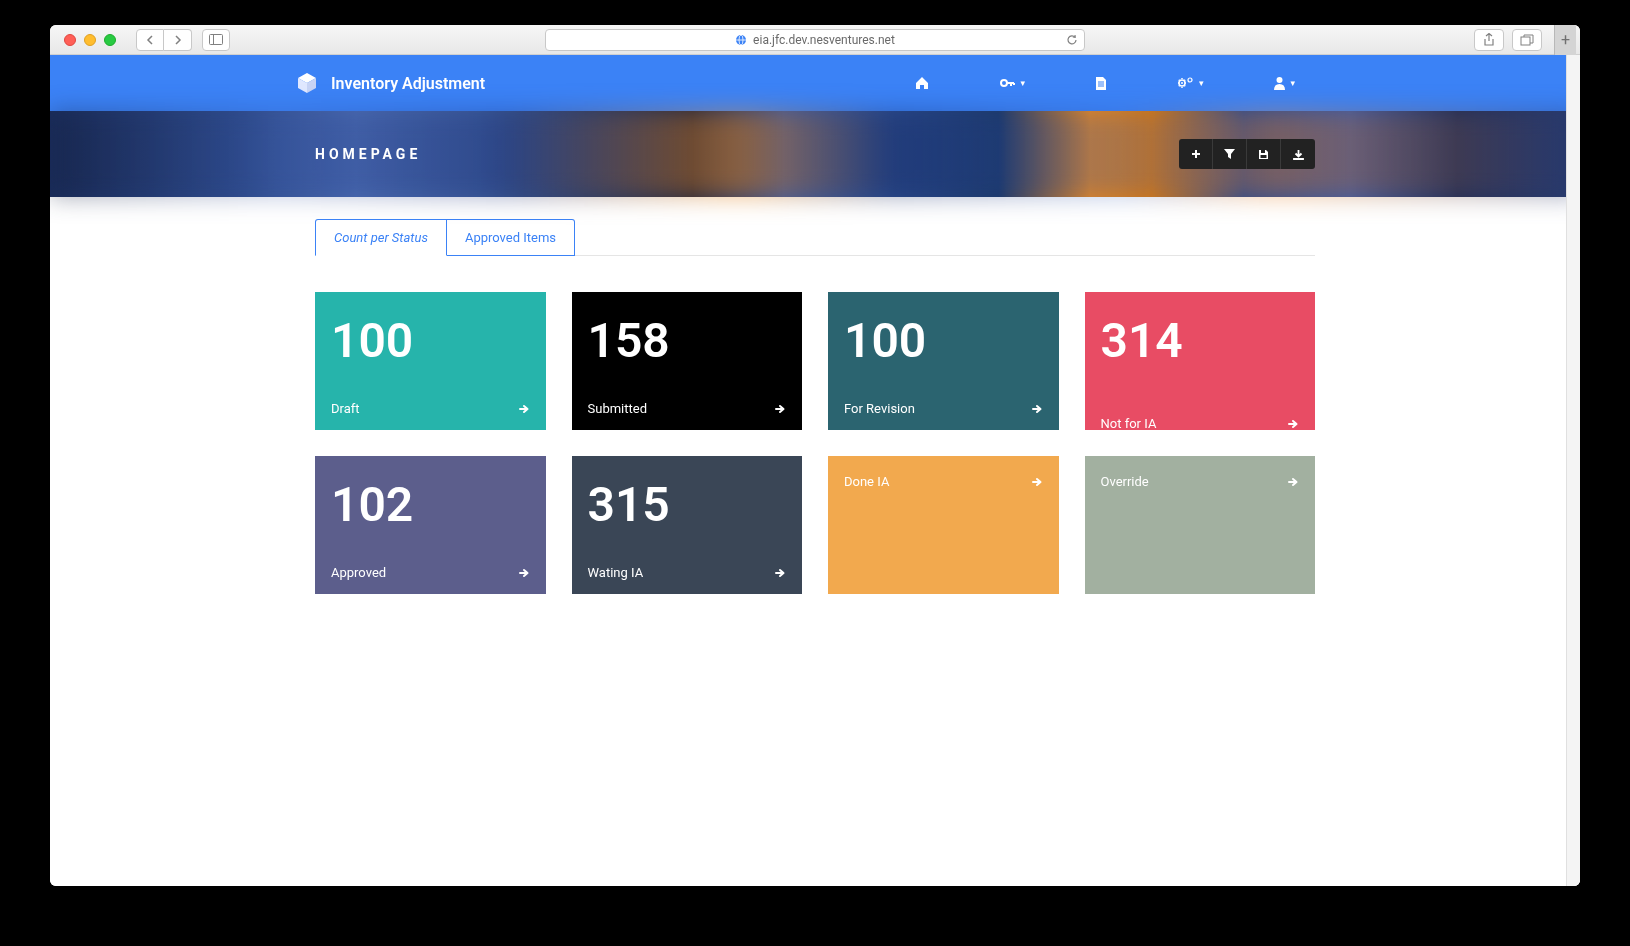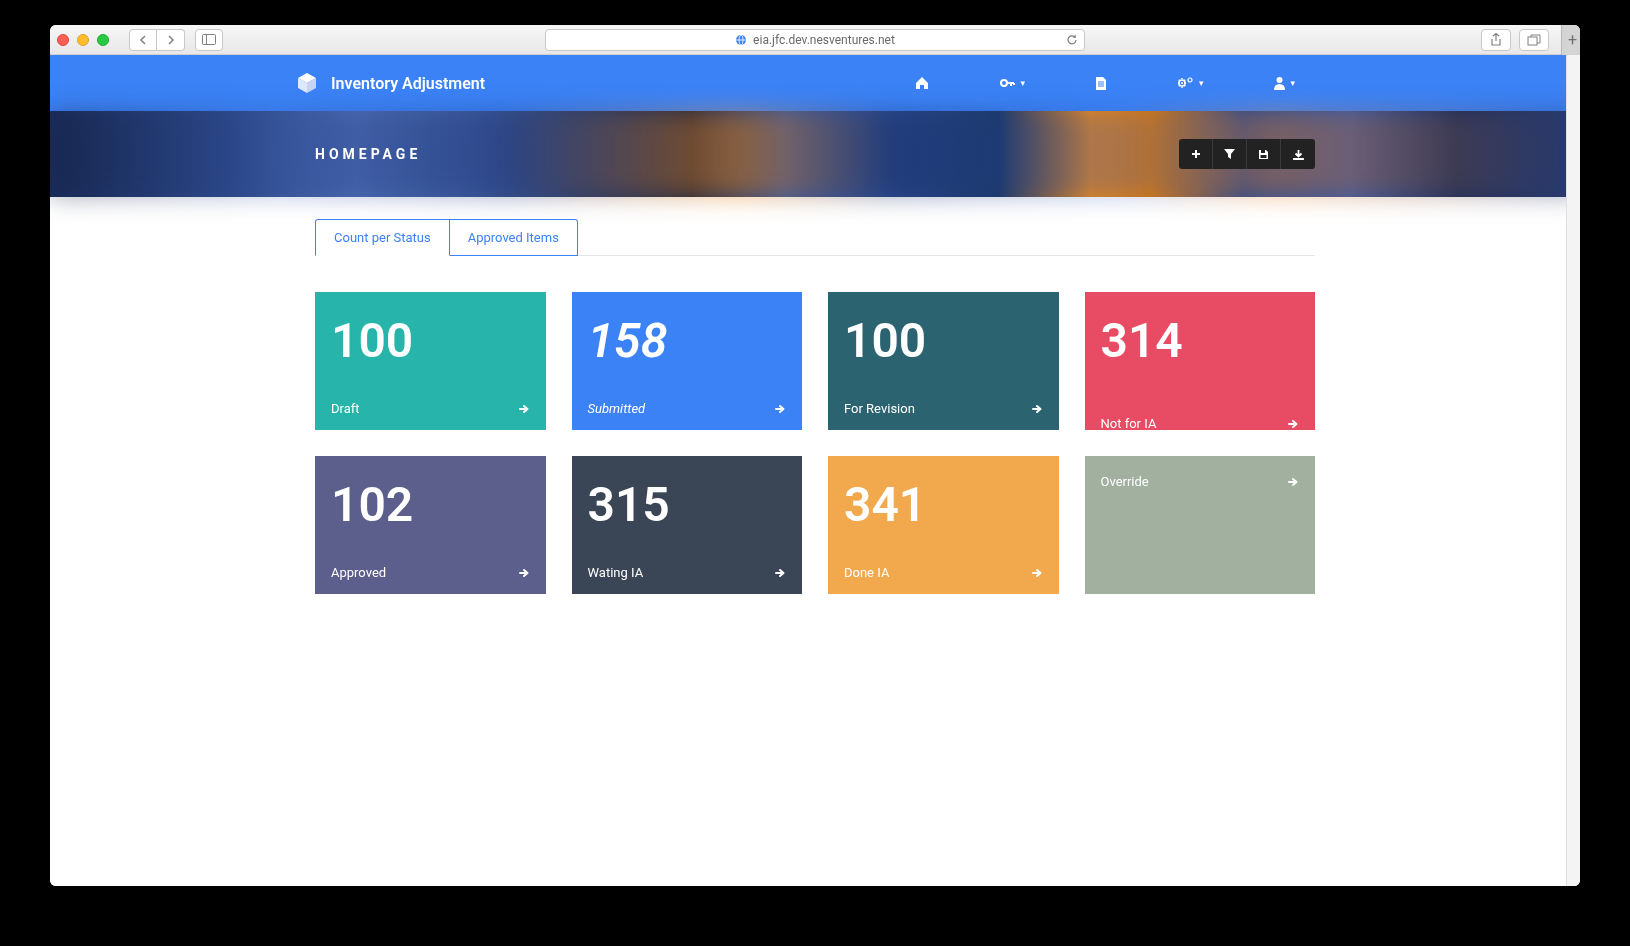--- a/index.html
+++ b/index.html
@@ -17,21 +17,21 @@
       height: 100%;
       box-shadow: 0 20px 60px rgba(0,0,0,0.5);
       position: relative;
     }
     .browser-chrome {
       height: 30px;
       background: linear-gradient(#f6f6f6, #e8e8e8);
       border-bottom: 1px solid #d0d0d0;
       display: flex;
       align-items: center;
-      padding: 0 7px;
+      padding: 0 14px;
       position: relative;
     }
     .traffic-lights { display: flex; gap: 8px; }
     .traffic-light { width: 12px; height: 12px; border-radius: 50%; }
     .tl-red { background: #ff5f57; border: 0.5px solid #e04740; }
     .tl-yellow { background: #ffbd2e; border: 0.5px solid #dfa022; }
     .tl-green { background: #28ca42; border: 0.5px solid #1dad2c; }
     .nav-buttons { display: flex; gap: 0; margin-left: 20px; }
     .nav-btn {
       width: 28px; height: 22px;
@@ -178,38 +178,38 @@
     .tab {
       padding: 10px 18px;
       border: 1px solid #3b82f6;
       background: #fff;
       color: #3b82f6;
       font-size: 13px;
       cursor: pointer;
     }
     .tab:first-child { border-radius: 3px 0 0 0; }
     .tab:nth-child(2) { border-left: none; border-radius: 0 3px 0 0; }
-    .tab.active { border-bottom-color: #fff; position: relative; }
+    .tab.active { border-bottom-color: #fff; position: relative; font-style: italic; }
     .tab-underline { height: 1px; background: #e5e5e5; width: 100%; margin-top: -1px; }
     .cards { display: grid; grid-template-columns: repeat(4, 1fr); gap: 26px; margin-top: 36px; }
     .card {
       height: 138px;
       color: #fff;
       padding: 18px 16px 14px 16px;
       display: flex;
       flex-direction: column;
       justify-content: space-between;
       position: relative;
     }
     .card-count { font-size: 48px; font-weight: 600; line-height: 1.3; }
     .card-label-row { display: flex; align-items: center; justify-content: space-between; }
     .card-label { font-size: 13px; }
     .card-arrow { font-size: 13px; }
     .c-teal { background: #26b4ab; }
-    .c-blue { background: #3b82f6; font-style: italic; }
+    .c-blue { background: #000000; }
     .c-darkteal { background: #2b6470; }
     .c-red { background: #e84c64; gap: 44px; }
     .c-purple { background: #5c5e8c; }
     .c-slate { background: #3a4656; }
     .c-orange { background: #f2a94e; }
     .c-sage { background: #a2b0a0; }
     svg { display: block; }
   </style>
 </head>
 <body>
@@ -427,21 +427,20 @@
           <div class="card-label-row">
             <div class="card-label">Wating IA</div>
             <div class="card-arrow">
               <svg width="12" height="12" viewBox="0 0 12 12">
                   <path d="M2 6 L9 6 M6 3 L9.5 6 L6 9" stroke="currentColor" stroke-width="2" fill="none" stroke-linecap="round" stroke-linejoin="round"></path>
                 </svg>
             </div>
           </div>
         </div>
         <div class="card c-orange">
-          <div class="card-count">341</div>
           <div class="card-label-row">
             <div class="card-label">Done IA</div>
             <div class="card-arrow">
               <svg width="12" height="12" viewBox="0 0 12 12">
                   <path d="M2 6 L9 6 M6 3 L9.5 6 L6 9" stroke="currentColor" stroke-width="2" fill="none" stroke-linecap="round" stroke-linejoin="round"></path>
                 </svg>
             </div>
           </div>
         </div>
         <div class="card c-sage">

